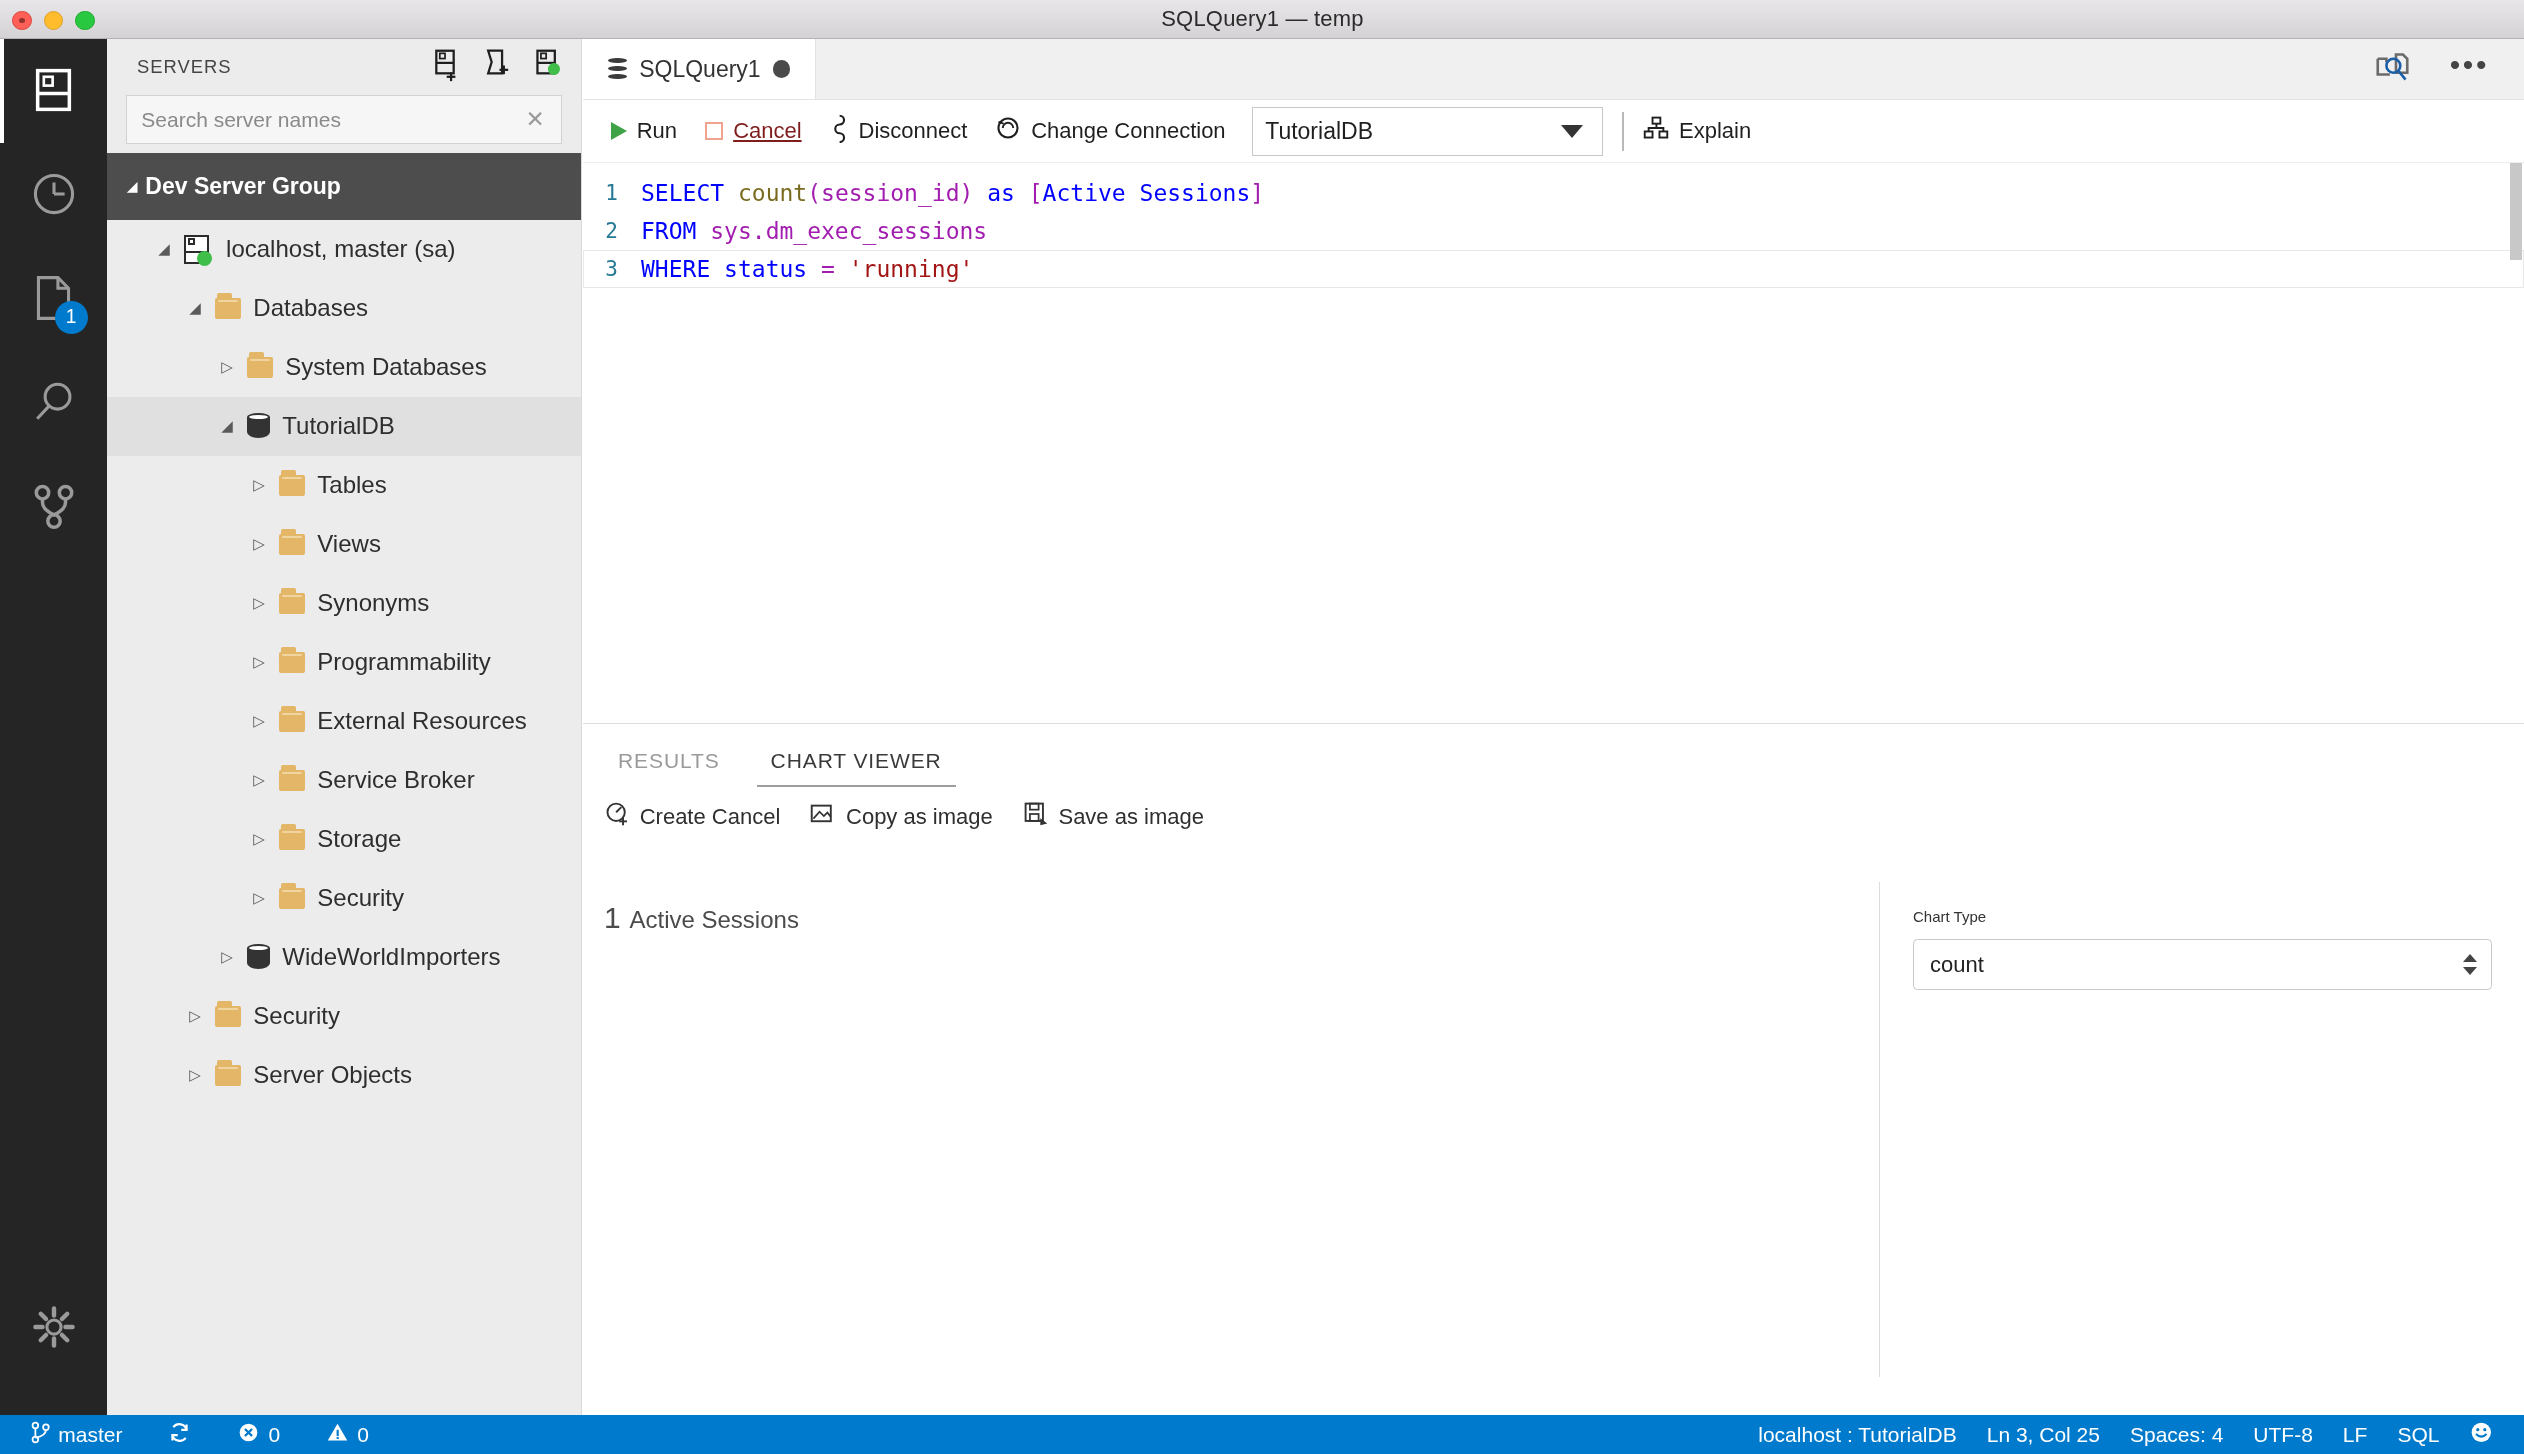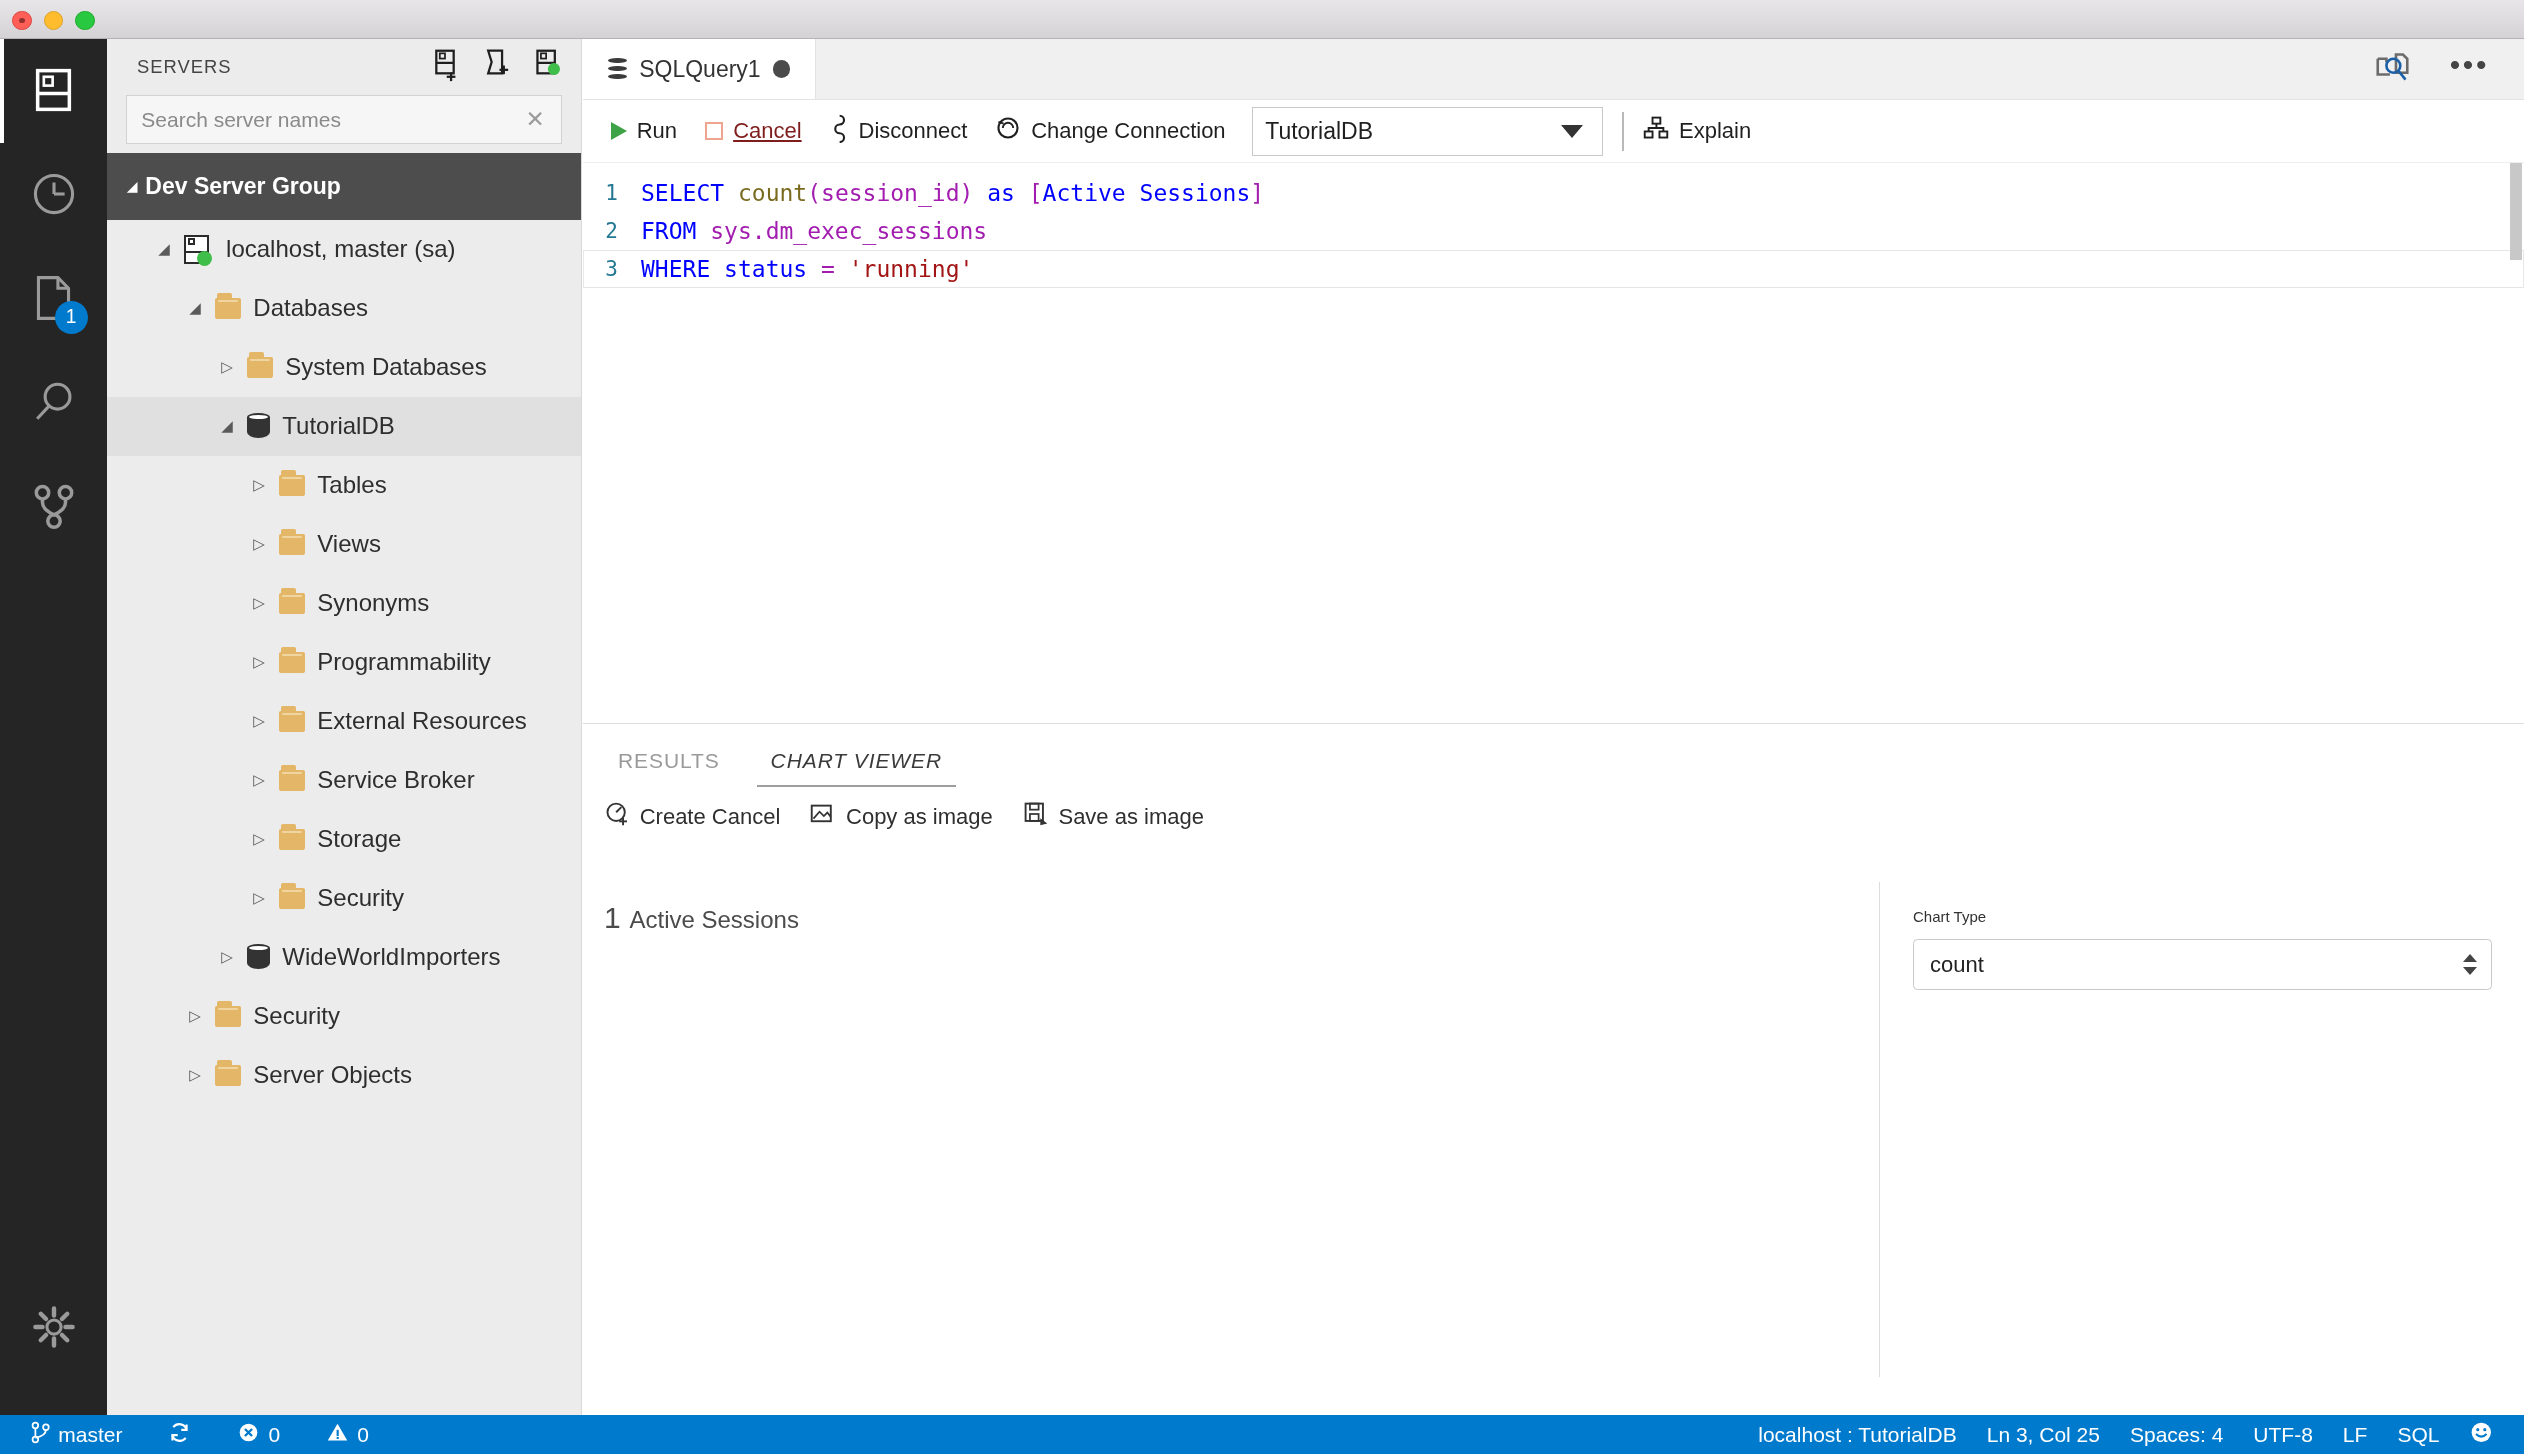--- a/index.html
+++ b/index.html
@@ -181,21 +181,21 @@
   }
   .results {
     position: absolute; left: 0; right: 0; top: 684px; bottom: 0;
     background: #ffffff; border-top: 0.9px solid #dedede;
   }
   .res-tabs { display: flex; align-items: flex-end; height: 63px; padding: 0 17.5px 0 21px; gap: 23px; }
   .res-tab {
     font-size: 21px; color: #9a9a9a; letter-spacing: 0.9px; padding: 0 14px 12.3px;
     border-bottom: 2.6px solid transparent;
   }
-  .res-tab.active { color: #3a3a3a; border-bottom-color: #9e9e9e; font-style: italic; }
+  .res-tab.active { color: #3a3a3a; border-bottom-color: #9e9e9e; }
   .res-actions { display: flex; align-items: center; gap: 30px; padding: 14px 0 0 21px; }
   .res-act { display: flex; align-items: center; gap: 9.7px; font-size: 22px; color: #2f2f2f; }
 
   .chart-area { position: absolute; left: 0; top: 158px; right: 645px; bottom: 39px; }
   .chart-value { padding: 19.3px 0 0 21px; display: flex; align-items: baseline; gap: 8.8px; }
   .chart-value .num { font-size: 30px; color: #4b4b4b; }
   .chart-value .lbl { font-size: 24px; color: #4b4b4b; }
 
   .chart-config {
     position: absolute; right: 0; top: 158px; width: 645px; bottom: 39px;
@@ -225,20 +225,21 @@
 <body>
 
 <div class="titlebar">
   <div class="traffic">
     <div class="tl-dot tl-red">
         <div class="inner"></div>
       </div>
     <div class="tl-dot tl-yellow"></div>
     <div class="tl-dot tl-green"></div>
   </div>
+  <div class="title-text">SQLQuery1 — temp</div>
 </div>
 
 <div class="activitybar">
 
   <div class="act-item active">
     <span>
       <svg width="37" height="44" viewBox="0 0 42 50">
         <rect x="3" y="3" width="36" height="44" fill="none" stroke="#ffffff" stroke-width="4"></rect>
         <line x1="3" y1="29" x2="39" y2="29" stroke="#ffffff" stroke-width="4"></line>
         <rect x="10" y="10" width="10" height="10" fill="none" stroke="#ffffff" stroke-width="3"></rect>

